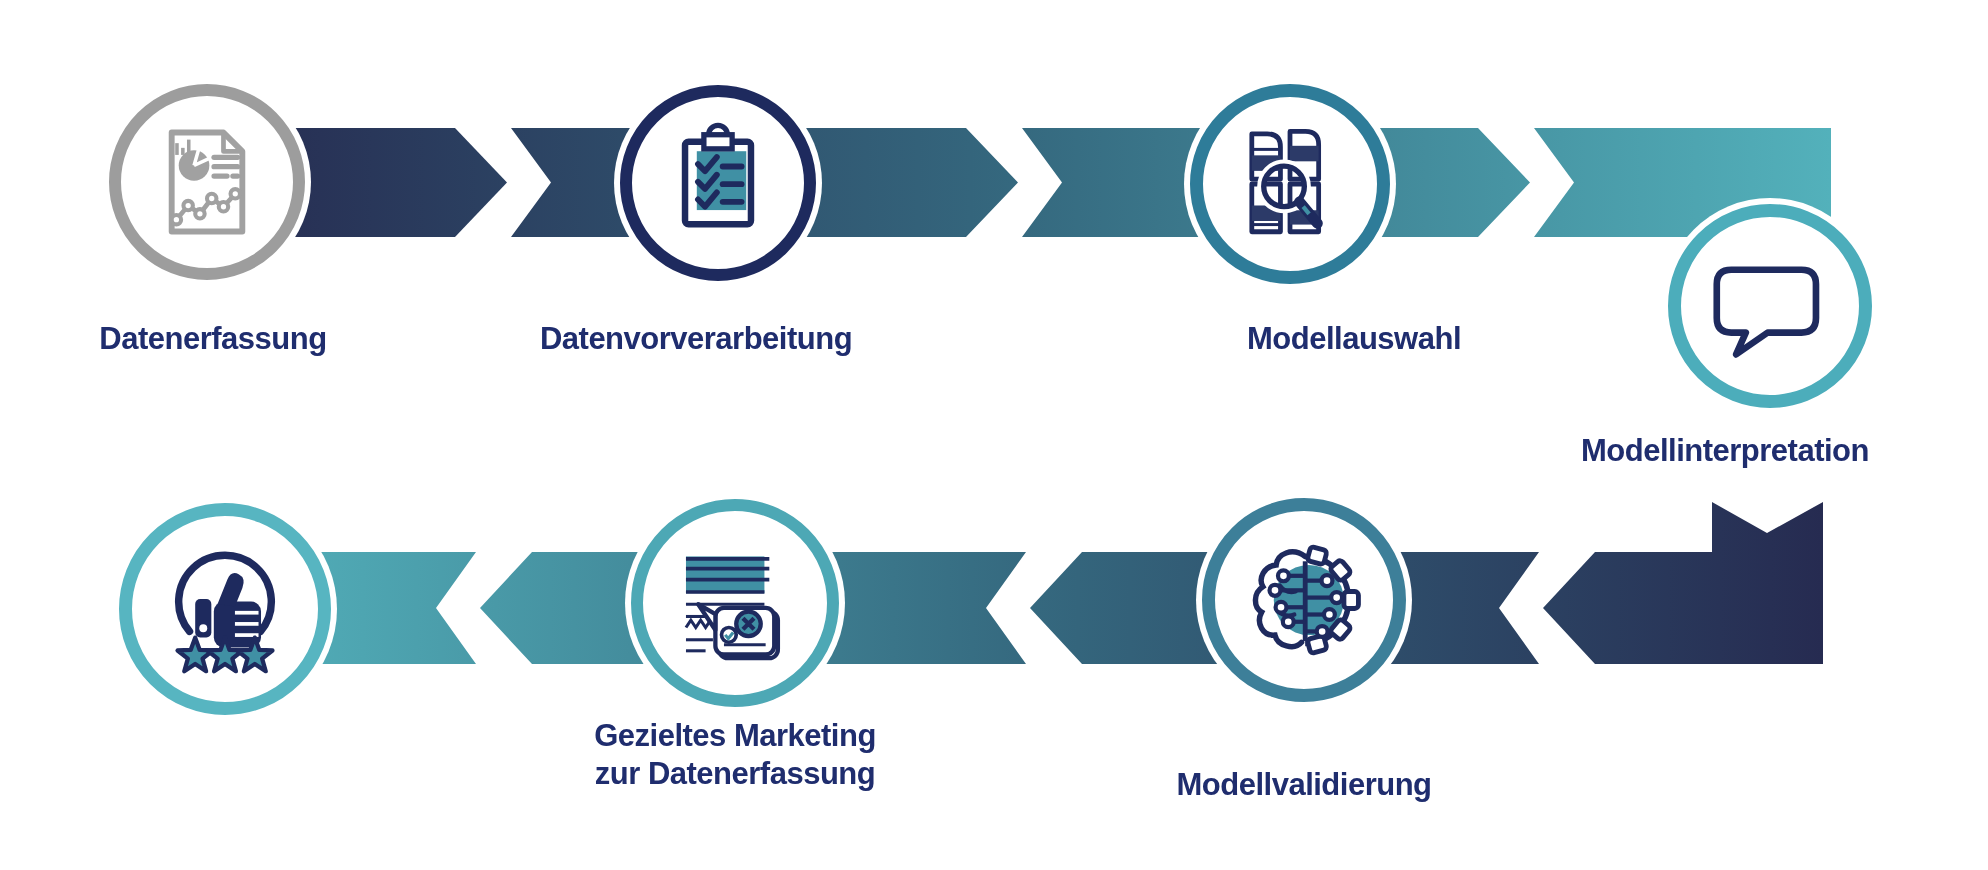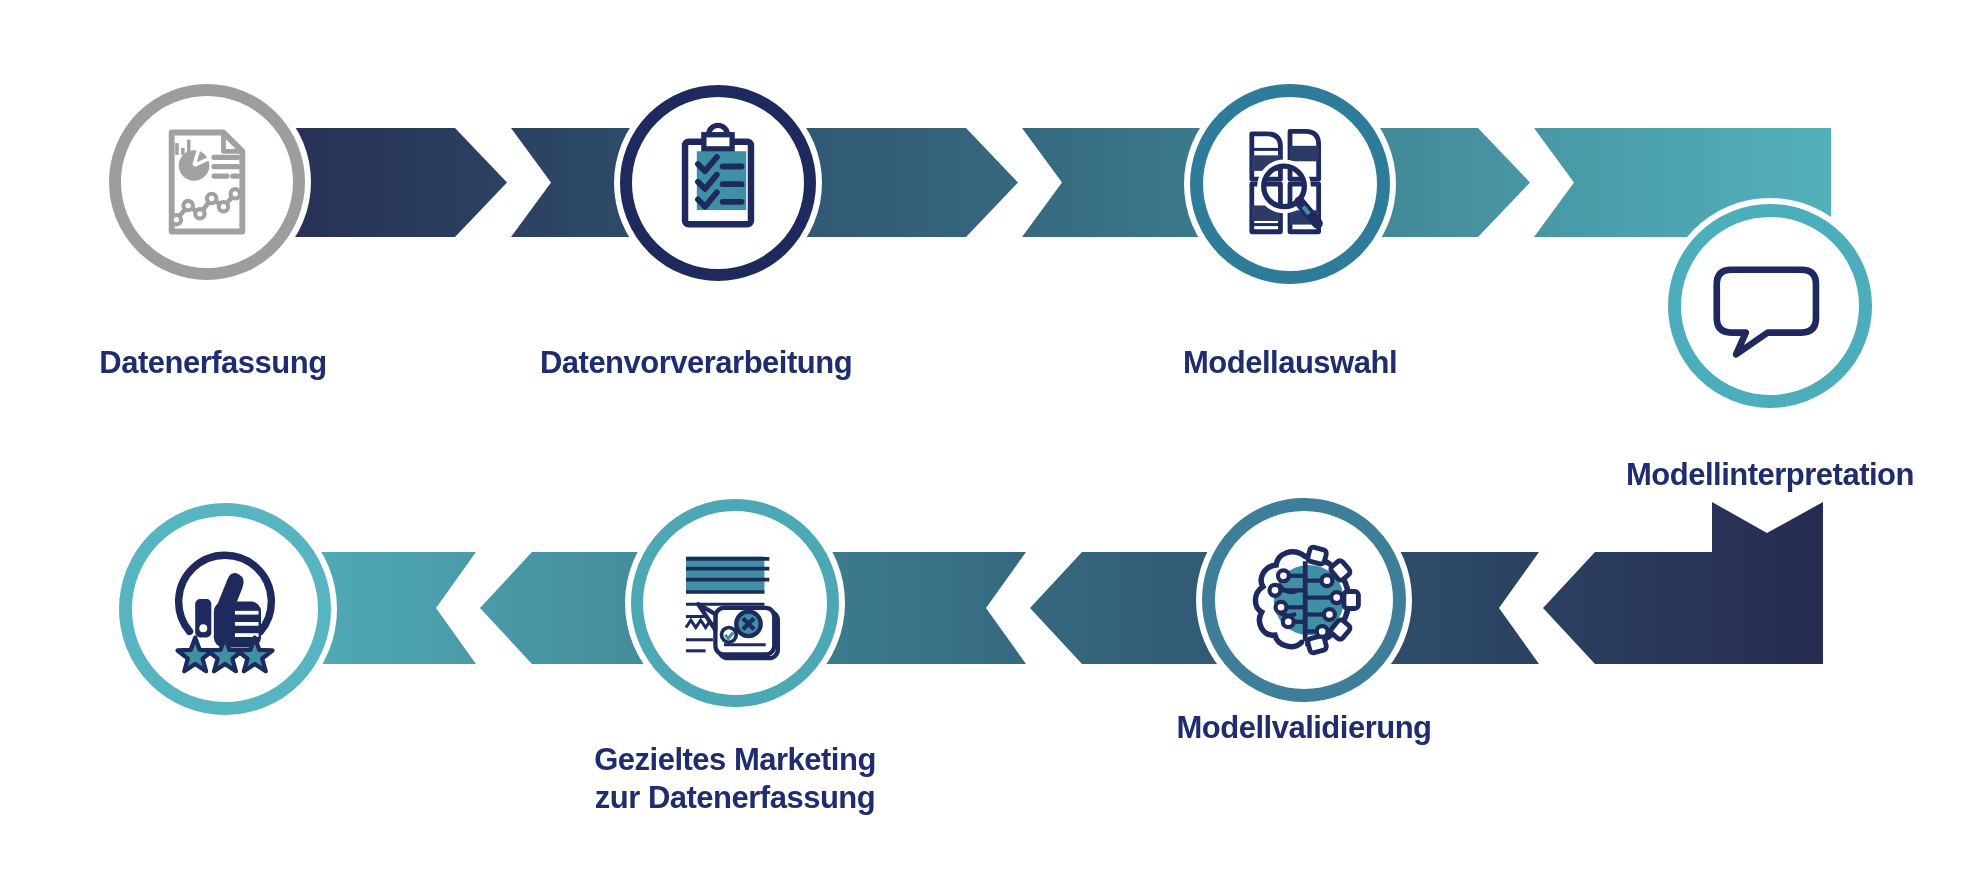--- a/index.html
+++ b/index.html
@@ -9,21 +9,21 @@
   }
   .bands{position:absolute;left:0;top:0;}
   .node{
     position:absolute;background:#fff;border-radius:50%;
     box-shadow:0 0 0 6px #ffffff;box-sizing:border-box;
     display:flex;align-items:center;justify-content:center;
   }
   .label{
     position:absolute;transform:translateX(-50%);text-align:center;
     font-weight:bold;font-size:31px;line-height:38px;letter-spacing:-0.5px;
-    color:#1f2d6e;white-space:nowrap;margin-top:24px;
+    color:#1f2d6e;white-space:nowrap;
   }
   .label span{display:block;}
 </style>
 </head>
 <body>
 
 <div class="canvas">
 
   <svg class="bands" width="1988" height="870" viewBox="0 0 1988 870">
     <defs>
@@ -210,27 +210,27 @@
       </g>
     </svg>
   </div>
 
   <div class="label" style="left:213px;top:320px;">
     <span>Datenerfassung</span>
   </div>
   <div class="label" style="left:696px;top:320px;">
     <span>Datenvorverarbeitung</span>
   </div>
-  <div class="label" style="left:1290px;top:320px;">
+  <div class="label" style="left:1354px;top:320px;">
     <span>Modellauswahl</span>
   </div>
-  <div class="label" style="left:1770px;top:432px;">
+  <div class="label" style="left:1725px;top:432px;">
     <span>Modellinterpretation</span>
   </div>
-  <div class="label" style="left:1304px;top:685px;">
+  <div class="label" style="left:1304px;top:766px;">
     <span>Modellvalidierung</span>
   </div>
   <div class="label" style="left:735px;top:717px;text-align:center;">
     <span>Gezieltes Marketing</span>
     <span>zur Datenerfassung</span>
   </div>
 
 </div>
 
 </body></html>

